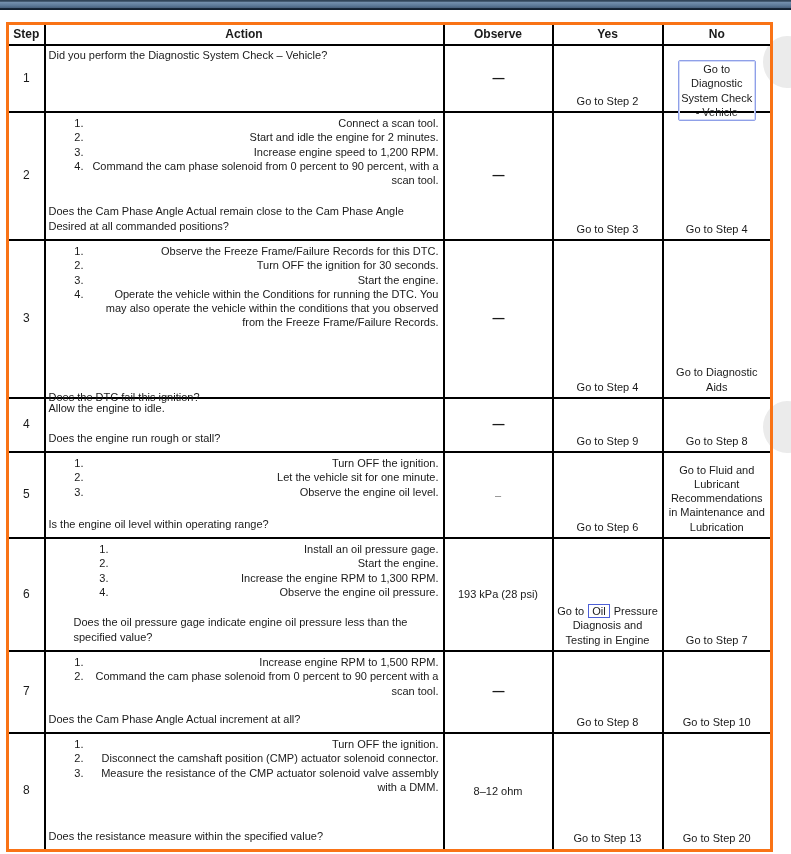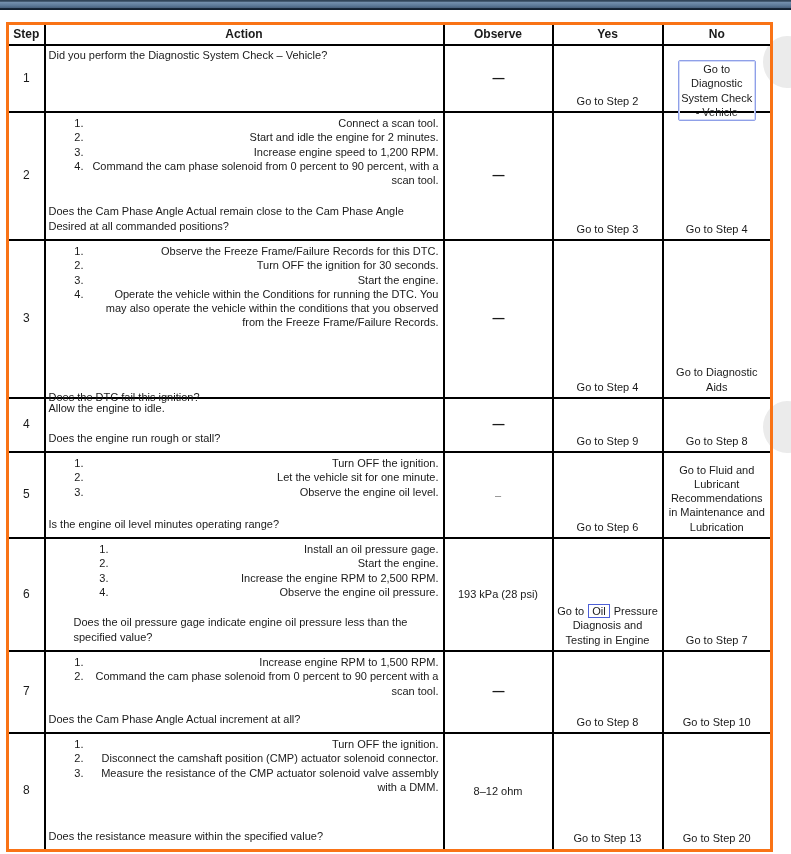--- a/index.html
+++ b/index.html
@@ -149,35 +149,35 @@
       </tr>
       <tr style="height: 86px;">
         <td class="step-cell">5</td>
         <td class="action-cell">
           <div class="fill" style="height: 81px;">
             <ol class="action-list">
               <li>Turn OFF the ignition.</li>
               <li>Let the vehicle sit for one minute.</li>
               <li>Observe the engine oil level.</li>
             </ol>
-            <div class="action-question">Is the engine oil level minutes operating range?</div>
+            <div class="action-question">Is the engine oil level within operating range?</div>
           </div>
         </td>
         <td class="values-cell"><span class="v-dash-light">–</span></td>
         <td class="yes-cell">Go to Step 6</td>
         <td class="no-cell">Go to Fluid and Lubricant Recommendations in Maintenance and Lubrication</td>
       </tr>
       <tr style="height: 113px;">
         <td class="step-cell">6</td>
         <td class="action-cell">
           <div class="fill" style="height: 108px; padding-left: 28px;">
             <ol class="action-list">
               <li>Install an oil pressure gage.</li>
               <li>Start the engine.</li>
-              <li>Increase the engine RPM to 2,500 RPM.</li>
+              <li>Increase the engine RPM to 1,300 RPM.</li>
               <li>Observe the engine oil pressure.</li>
             </ol>
             <div class="action-question">Does the oil pressure gage indicate engine oil pressure less than the specified value?</div>
           </div>
         </td>
         <td class="values-cell"><span class="v-text">193 kPa (28 psi)</span></td>
         <td class="yes-cell"><span>Go to <span class="word-highlight">Oil</span> Pressure Diagnosis and Testing in Engine</span></td>
         <td class="no-cell">Go to Step 7</td>
       </tr>
       <tr style="height: 82px;">

